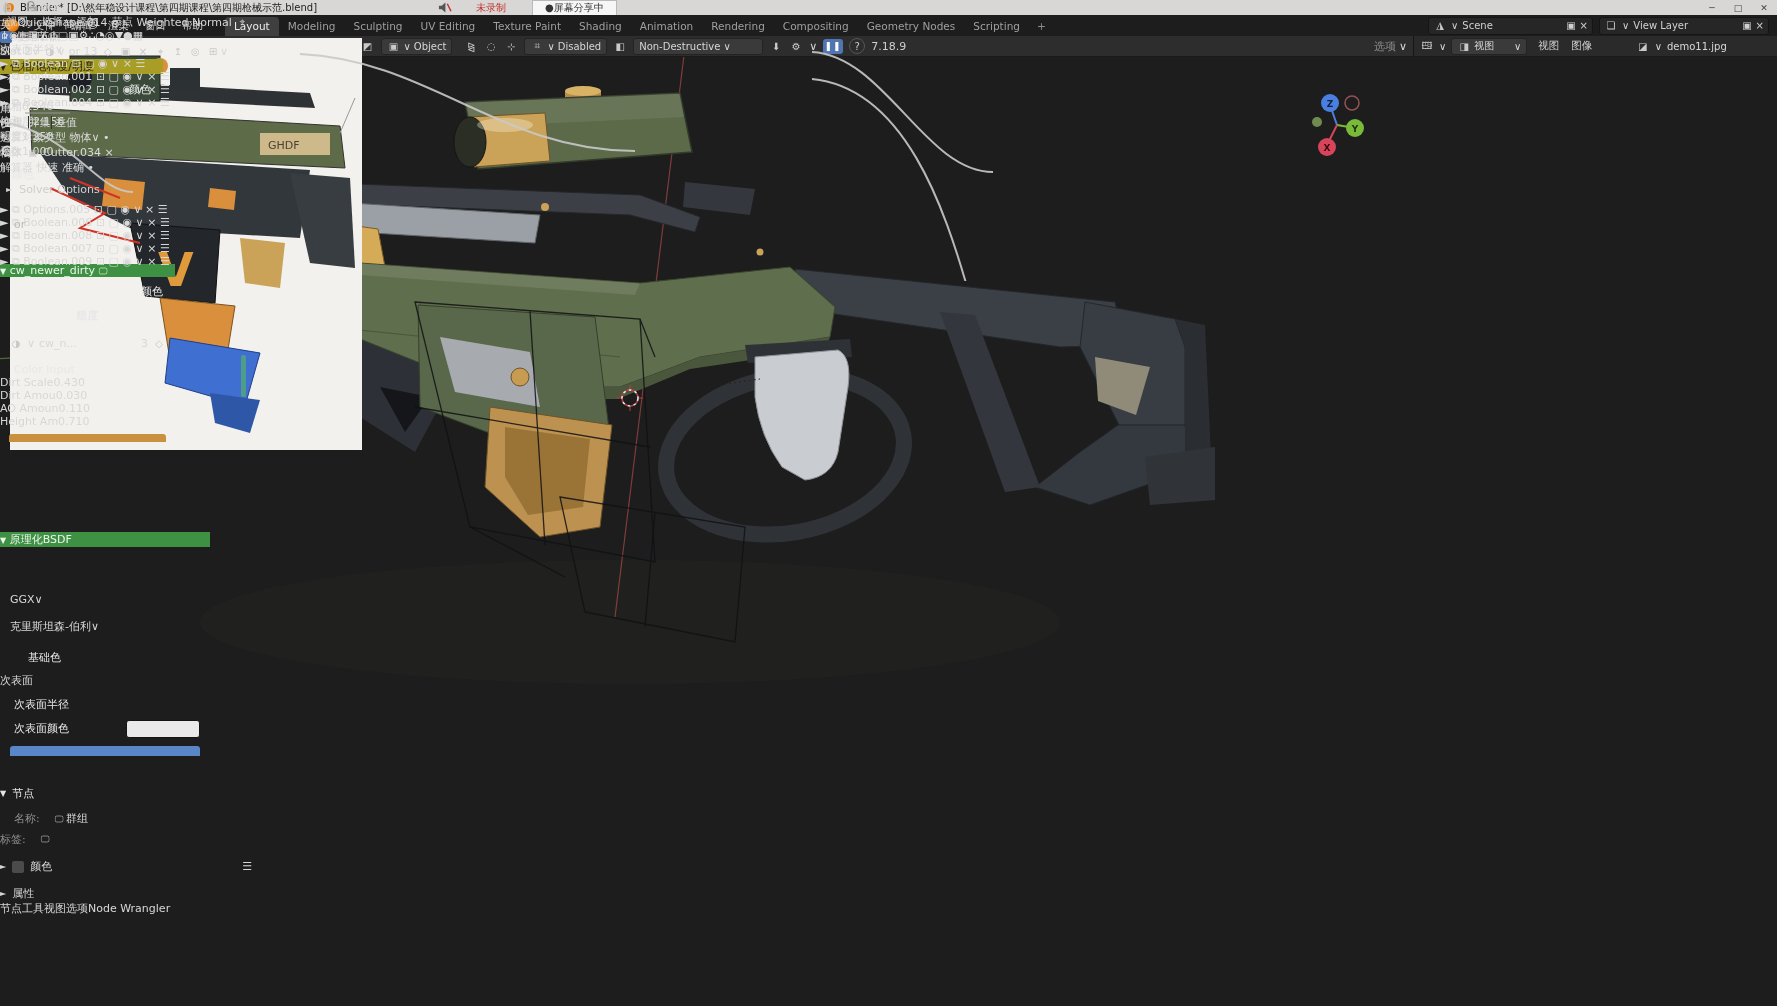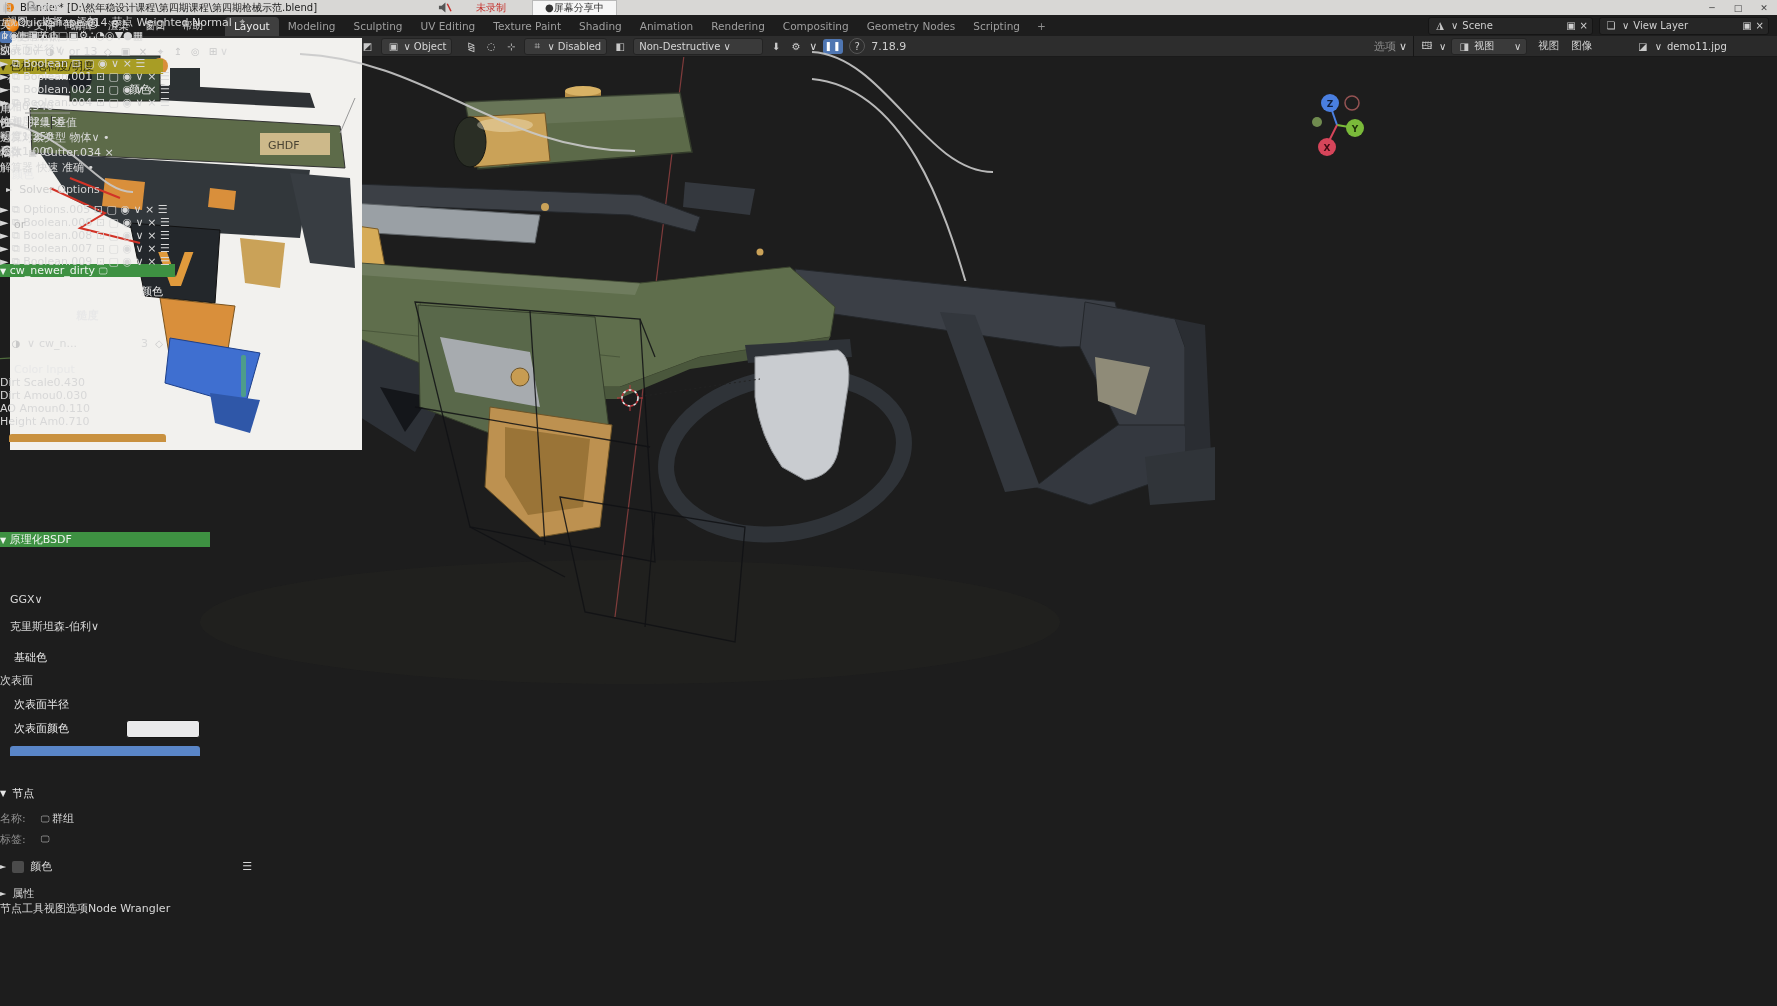--- a/index.html
+++ b/index.html
@@ -582,42 +582,42 @@
     <span class="sock gray" style="left:632px;top:257px;"></span>
 
     
     <div class="node" style="left:995px;top:27px;width:210px;height:254px;">
       <div class="node-hd" style="background:#3e9142;color:#eef4ee;">
         <span style="font-size:8px;">▼</span>
         <span>原理化BSDF</span>
       </div>
       <div class="ne-field" style="margin:46px 10px 0;height:19px;justify-content:space-between;"><span>GGX</span><span class="chev">∨</span></div>
       <div class="ne-field" style="margin:7px 10px 0;height:19px;justify-content:space-between;"><span>克里斯坦森-伯利</span><span class="chev">∨</span></div>
-      <div style="padding:12px 0 0 14px;color:#e8e8e8;">基础色</div>
+      <div style="padding:12px 0 0 28px;color:#e8e8e8;">基础色</div>
       <div class="slider" style="margin-top:8px;justify-content:flex-start;"><span>次表面</span></div>
       <div style="padding:9px 0 0 14px;color:#e8e8e8;">次表面半径</div>
       <div class="row" style="padding:8px 10px 0 14px;justify-content:space-between;">
         <span style="color:#e8e8e8;">次表面颜色</span>
         <span style="width:72px;height:16px;background:#e9e9ea;border-radius:3px;border:1px solid #141414;"></span>
       </div>
       <div style="height:10px;background:#5a86c8;margin:8px 10px 0;border-radius:3px 3px 0 0;"></div>
     </div>
     <span class="sock yellow" style="left:990px;top:167px;"></span>
     <span class="sock gray" style="left:990px;top:196px;"></span>
     <span class="sock purple" style="left:990px;top:224px;"></span>
     <span class="sock yellow" style="left:990px;top:252px;"></span>
 
     
     <div id="n-panel">
       <div class="row" style="gap:6px;color:#e6e6e6;">
         <span style="font-size:8px;">▼</span>
         <span>节点</span>
       </div>
       <div class="row" style="margin-top:10px;gap:6px;">
-        <span class="dim" style="width:32px;">名称:</span>
+        <span class="dim" style="width:32px;margin-left:14px;">名称:</span>
         <span class="ne-field" style="flex:1;"><span class="tico" style="font-size:9px;">🖵</span><span>群组</span></span>
       </div>
       <div class="row" style="margin-top:6px;gap:6px;">
         <span class="dim" style="width:32px;">标签:</span>
         <span class="ne-field" style="flex:1;"><span class="tico" style="font-size:9px;">🖵</span></span>
       </div>
       <div class="row" style="margin-top:12px;justify-content:space-between;">
         <span class="row" style="gap:6px;">
             <span style="font-size:8px;">►</span>
             <span style="width:12px;height:12px;background:#4b4b4b;border-radius:2px;display:inline-block;"></span>

